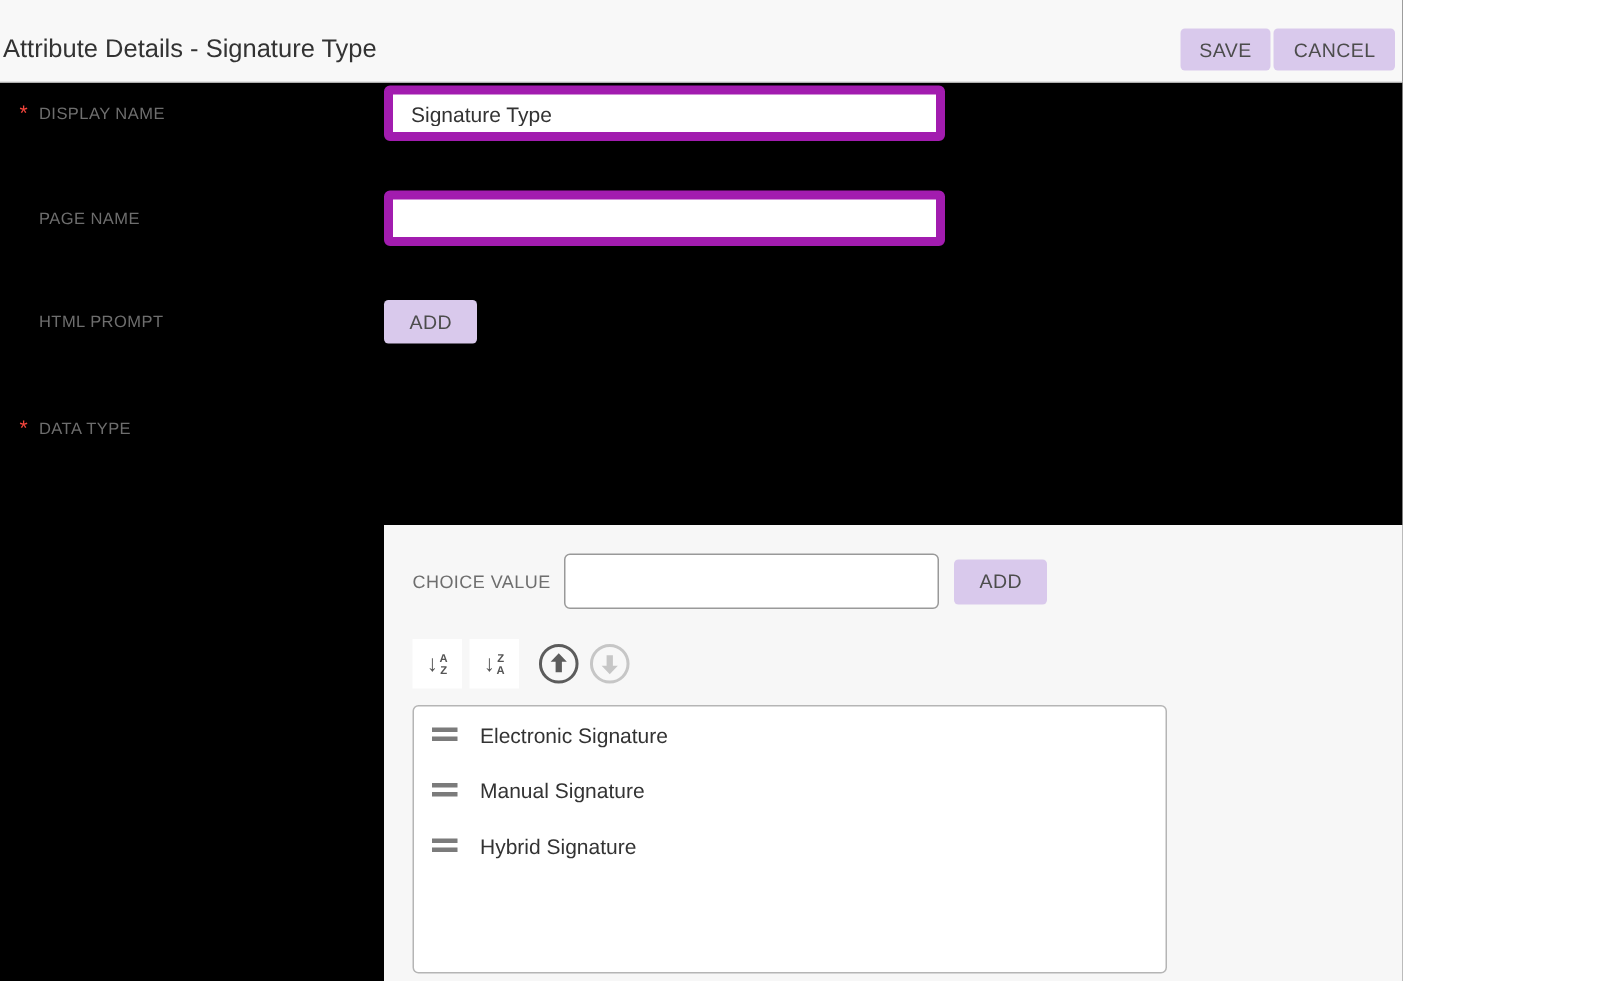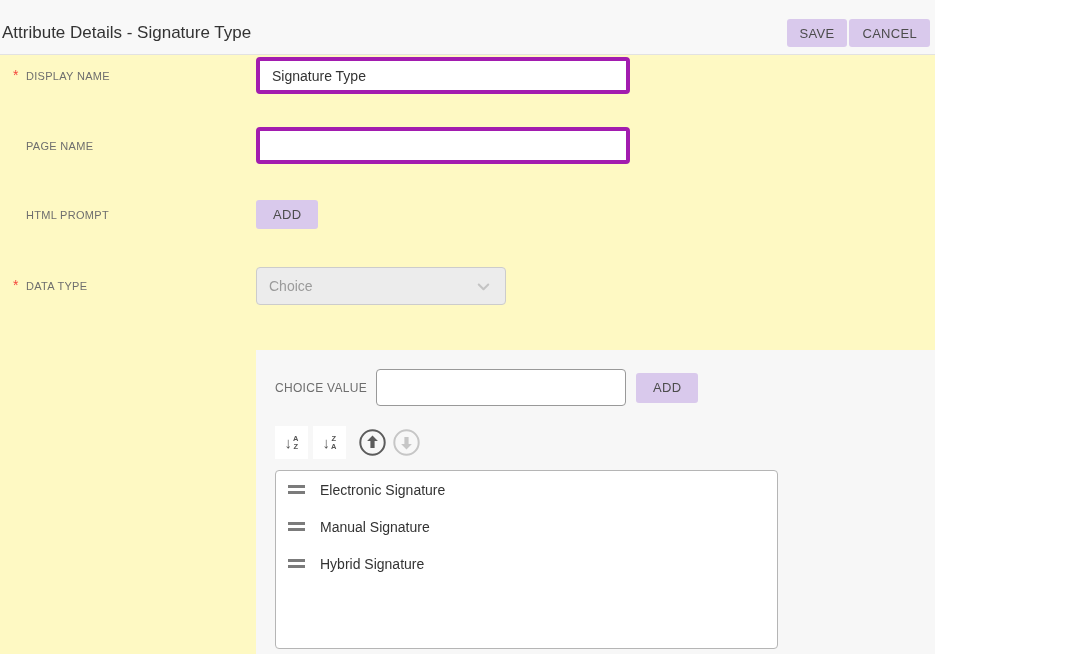--- a/index.html
+++ b/index.html
@@ -1,36 +1,36 @@
 <!DOCTYPE html>
 <html><head>
 <meta charset="utf-8">
 <style>
   html,body{margin:0;padding:0;background:#fff;}
-  .page{position:relative;width:935px;height:654px;background:#fef9c3;
+  .page{position:relative;width:935px;height:654px;background:#000000;
         font-family:"Liberation Sans",sans-serif;overflow:hidden;}
 
   
   .header{position:absolute;top:0;left:0;right:0;height:55px;background:#f8f8f8;
           border-bottom:1px solid #e2e2e2;display:flex;align-items:center;
           padding:12px 5px 0 2px;box-sizing:border-box;}
   .title{flex:1;font-size:17px;font-weight:400;color:#333;margin:0;}
   .header-actions{display:flex;gap:2px;}
   .btn{background:#d9c9ec;color:#4c4c4c;border:none;border-radius:3px;
        font-size:13px;letter-spacing:.3px;height:28px;padding:0 13px;
        font-family:inherit;cursor:pointer;}
 
   
   .form-row{position:absolute;left:0;display:flex;align-items:center;}
   .label-cell{position:relative;margin-left:13px;width:243px;display:flex;
               align-items:flex-start;box-sizing:border-box;}
   .req{color:#f4453c;font-size:14px;line-height:12px;margin:-1px 5px 0 0;width:8px;}
   .no-req{width:13px;}
   .field-label{font-size:11px;color:#6e6e6e;letter-spacing:.3px;}
-  .text-input{width:374px;height:37px;box-sizing:border-box;border:4px solid #a21caf;
+  .text-input{width:374px;height:37px;box-sizing:border-box;border:6px solid #a21caf;
               border-radius:4px;padding:0 12px;font-size:14px;color:#333;
               font-family:inherit;background:#fff;outline:none;}
   .row-display{top:57px;height:37px;}
   .row-page{top:127px;height:37px;}
   .row-prompt{top:200px;height:29px;}
   .row-datatype{top:267px;height:38px;}
   .add-btn{height:29px;padding:0 17px;}
   .select{width:250px;height:38px;background:#ececec;border:1px solid #ccc;
           border-radius:4px;display:flex;align-items:center;justify-content:space-between;
           padding:0 12px;box-sizing:border-box;color:#9b9b9b;font-size:14px;}
@@ -114,28 +114,20 @@
       <span class="field-label">HTML PROMPT</span>
     </div>
     <button class="btn add-btn">ADD</button>
   </div>
 
   <div class="form-row row-datatype">
     <div class="label-cell">
       <span class="req">*</span>
       <span class="field-label">DATA TYPE</span>
     </div>
-    <div class="select" aria-disabled="true">
-      <span>Choice</span>
-      <span style="display:flex;">
-        <svg width="19" height="19" viewBox="0 0 24 24">
-            <path d="M6 9.5l6 6 6-6" fill="none" stroke="#c4c4c4" stroke-width="2.6" stroke-linecap="round" stroke-linejoin="round"></path>
-          </svg>
-      </span>
-    </div>
   </div>
 
   <div class="choice-panel">
 
     <div class="choice-row">
       <span class="choice-label">CHOICE VALUE</span>
       <input class="choice-input" type="text" value="" style="">
       <button class="btn choice-add">ADD</button>
     </div>
 

